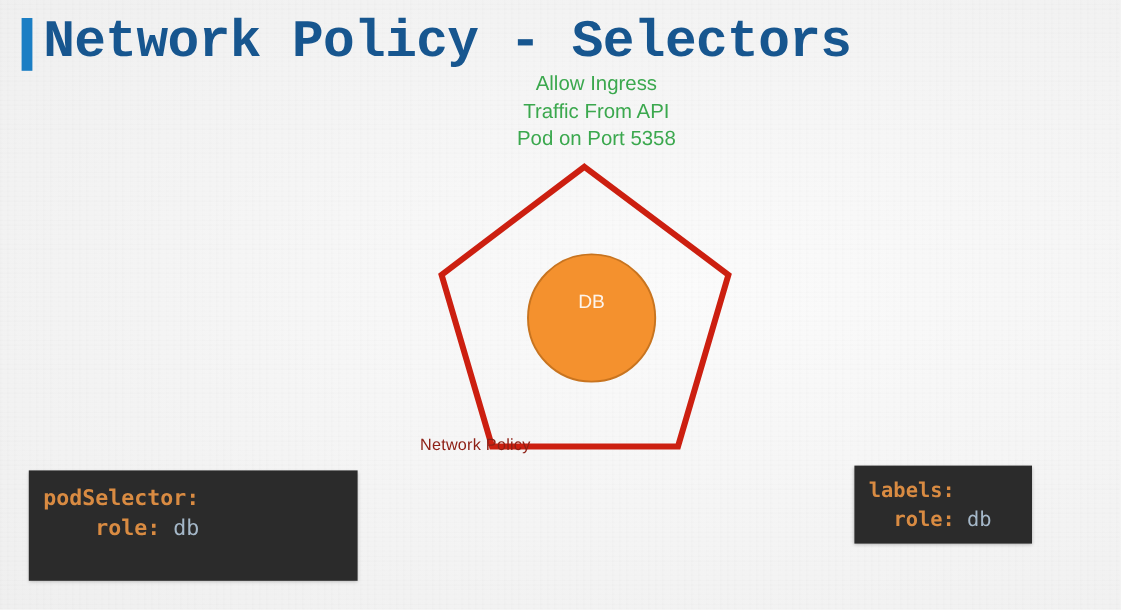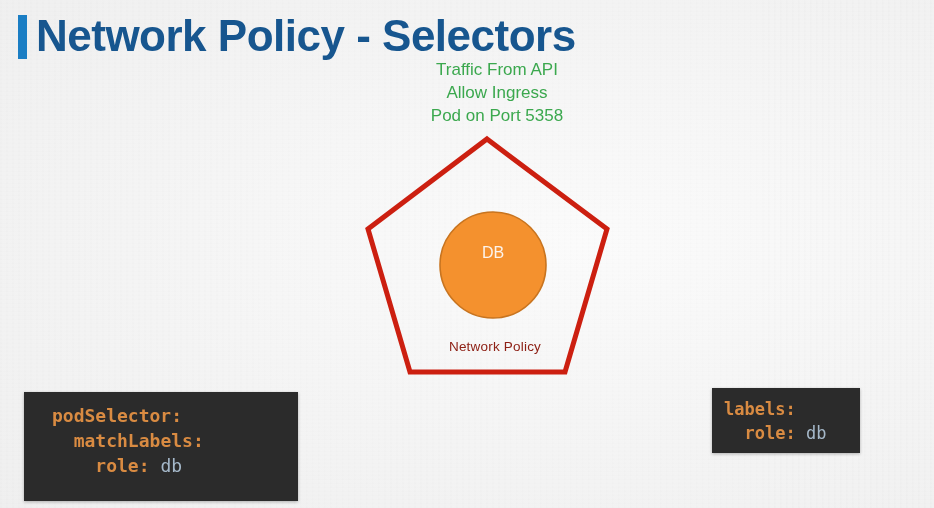--- a/index.html
+++ b/index.html
@@ -48,20 +48,21 @@
     margin-right: 9px;
     margin-top: 3px;
   }
   .title-text {
     font-size: 44px;
     line-height: 1;
     font-weight: 600;
     color: #17568f;
     letter-spacing: -0.5px;
     white-space: nowrap;
+    font-family: Liberation Mono, monospace;
   }
 
   
   .caption {
     position: absolute;
     left: 397px;
     top: 58px;
     width: 200px;
     text-align: center;
     color: #3ba84e;
@@ -78,23 +79,22 @@
     top: 125px;
     width: 290px;
     height: 265px;
     z-index: 3;
   }
   #diagram svg { display: block; }
 
   .np-label {
     position: absolute;
     left: 350px;
-    top: 339px;
+    top: 363px;
     width: 290px;
-    text-align: center;
     font-size: 13.5px;
     color: #8e2116;
     z-index: 6;
     letter-spacing: .2px;
   }
 
   .pod-label {
     position: absolute;
     left: 440px;
     top: 242px;
@@ -112,22 +112,22 @@
     background: #2b2b2b;
     box-shadow: 0 1px 3px rgba(0,0,0,.28);
     font-family: "DejaVu Sans Mono", "Liberation Mono", monospace;
     font-weight: bold;
     z-index: 7;
   }
   .code-left {
     left: 24px;
     top: 392px;
     width: 274px;
-    height: 109px;
-    padding: 11px 0 0 28px;
+    height: 92px;
+    padding: 11px 0 0 12px;
     box-sizing: border-box;
     font-size: 18px;
     line-height: 25px;
   }
   .code-right {
     left: 712px;
     top: 388px;
     width: 148px;
     height: 65px;
     padding: 9px 0 0 12px;
@@ -143,41 +143,40 @@
 <body>
 
 <div id="slide">
 
   <div class="title-row">
     <div class="title-bar"></div>
     <div class="title-text">Network Policy - Selectors</div>
   </div>
 
   <div class="caption">
+    <div>Allow Ingress</div>
     <div>Traffic From API</div>
-    <div>Allow Ingress</div>
     <div>Pod on Port 5358</div>
   </div>
 
   <div id="diagram">
     <svg width="290" height="265" viewBox="0 0 290 265" xmlns="http://www.w3.org/2000/svg">
       <polygon points="137,14 257,104 215,247 60,247 18,104" fill="none" stroke="#cc1f10" stroke-width="5" stroke-linejoin="miter"></polygon>
       <circle cx="143" cy="140" r="53" fill="#f4912e" stroke="#c8741f" stroke-width="1.6"></circle>
     </svg>
   </div>
 
   <div class="pod-label">
     <div>DB</div>
   </div>
 
   <div class="np-label">Network Policy</div>
 
   <div class="code-block code-left">
     <div class="code-line"><span class="k">podSelector:</span></div>
-    <div class="code-line"><span>  </span><span class="k">matchLabels:</span></div>
     <div class="code-line"><span>    </span><span class="k">role:</span><span class="v"> db</span></div>
   </div>
 
   <div class="code-block code-right">
     <div class="code-line"><span class="k">labels:</span></div>
     <div class="code-line"><span>  </span><span class="k">role:</span><span class="v"> db</span></div>
   </div>
 
 </div>
 

